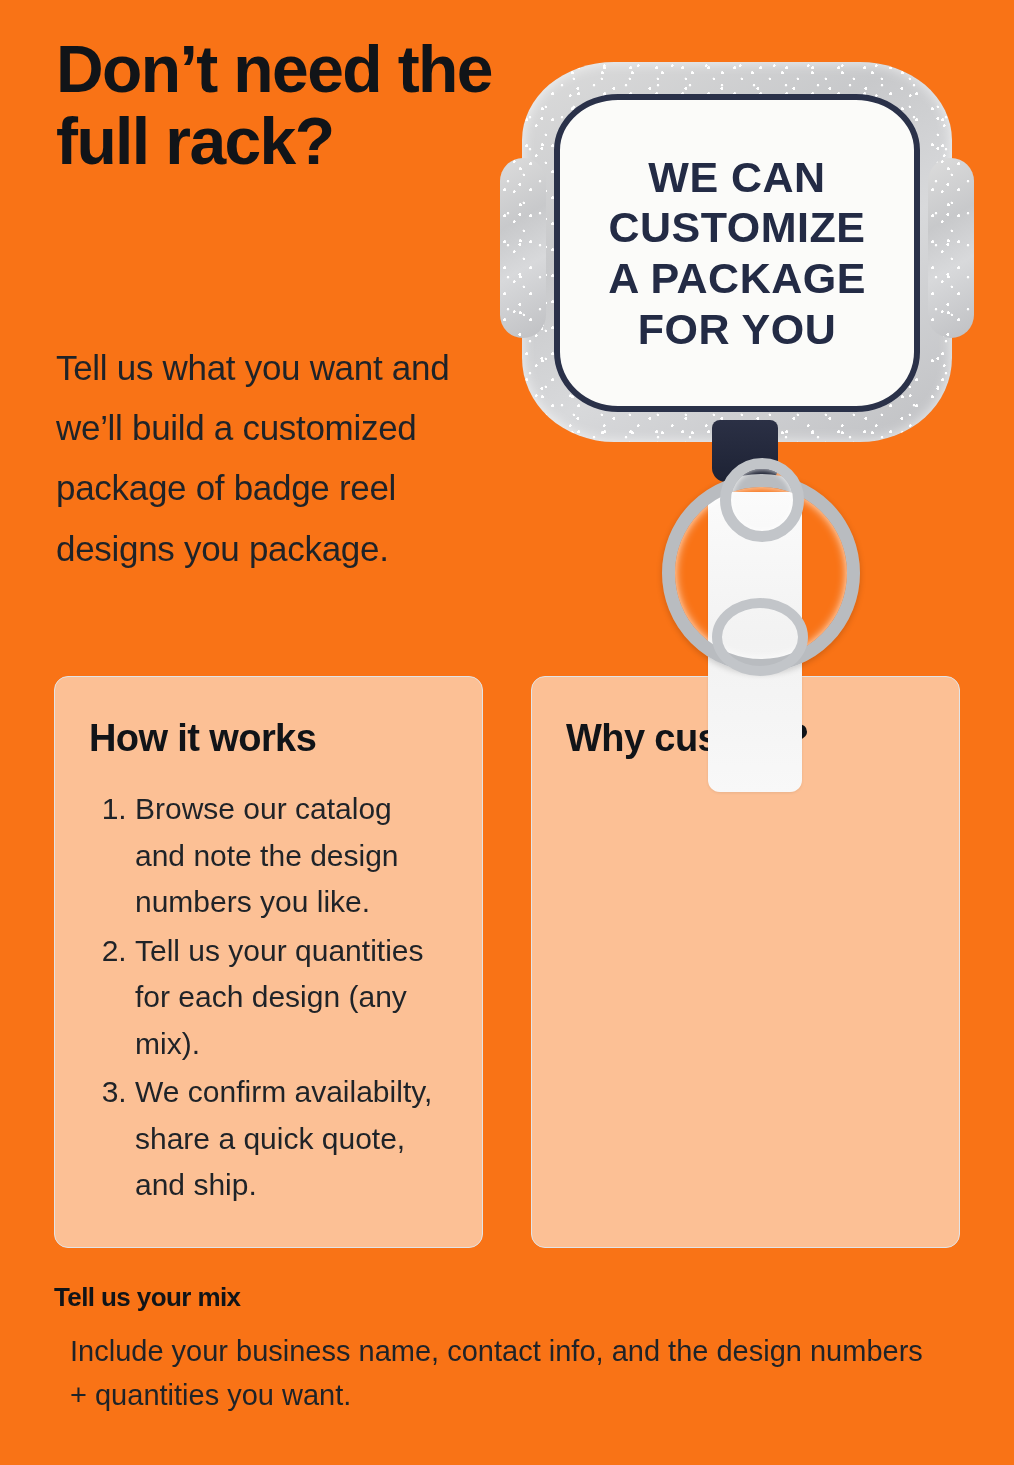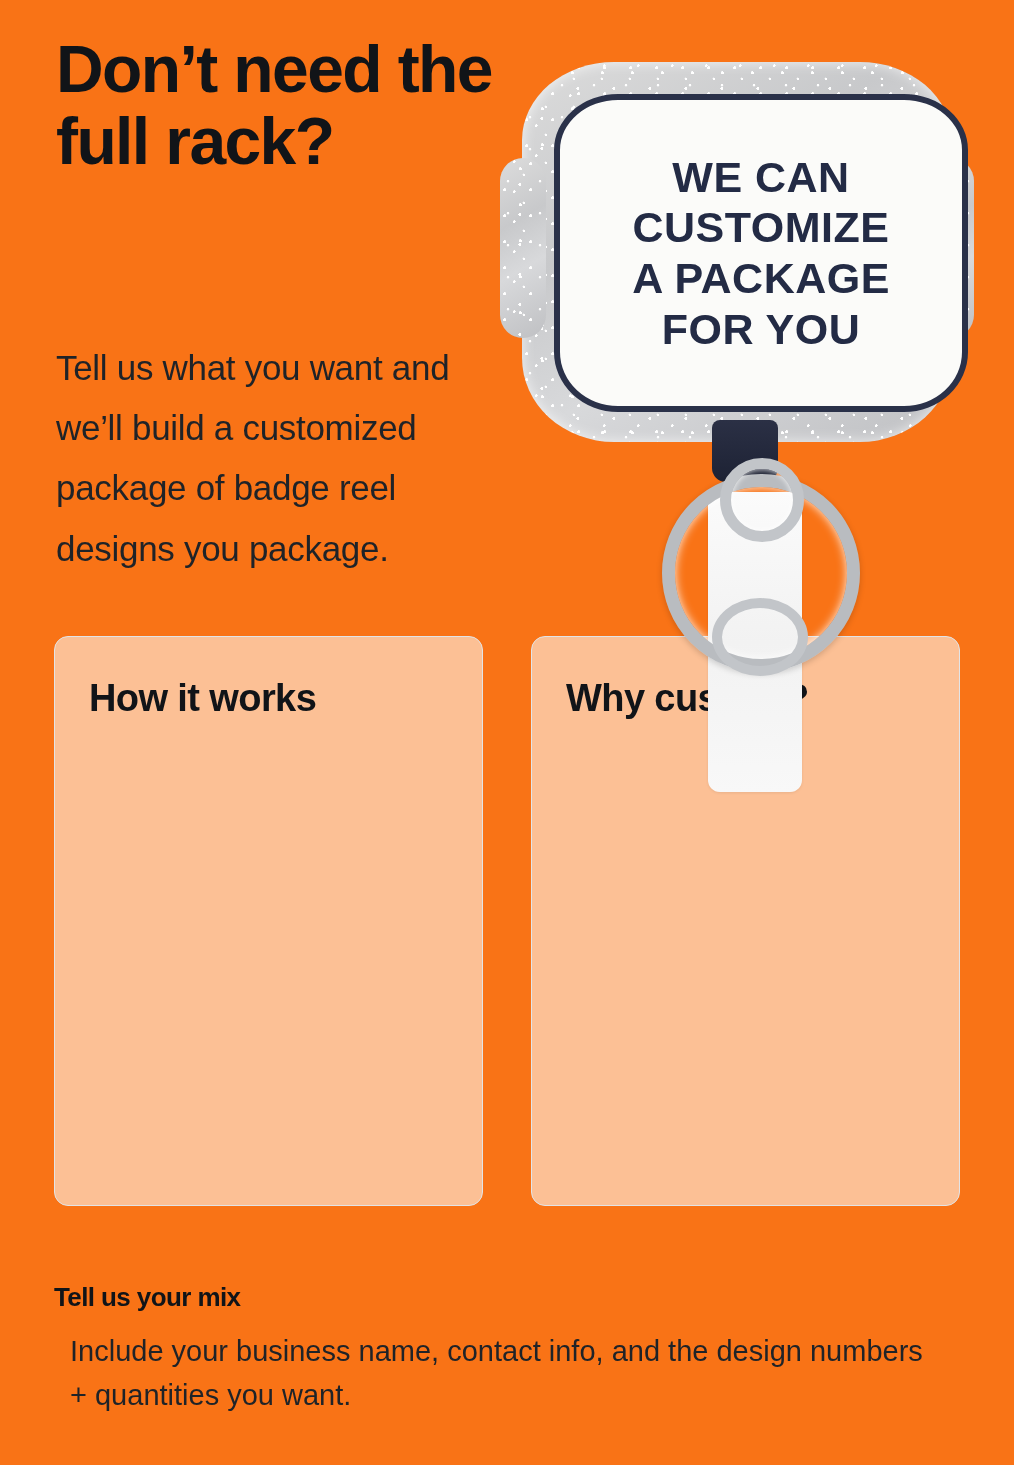--- a/index.html
+++ b/index.html
@@ -85,21 +85,21 @@
     background: inherit;
     border-radius: 40px;
   }
   .reel .glitter::before { left: -22px; }
   .reel .glitter::after  { right: -22px; }
 
   .reel .plaque {
     position: absolute;
     left: 38px;
     top: 42px;
-    width: 414px;
+    width: 366px;
     height: 318px;
     background: #fbfbf9;
     border: 6px solid #2a3149;
     border-radius: 64px 64px 64px 64px / 56px 56px 60px 60px;
     box-sizing: border-box;
     display: flex;
     align-items: center;
     justify-content: center;
     z-index: 3;
   }
@@ -171,21 +171,21 @@
     background: linear-gradient(180deg, #fbfbfb 0%, #f2f2f2 50%, #f8f8f8 100%);
     border-radius: 12px;
     box-shadow: 0 1px 3px rgba(0,0,0,0.08);
     z-index: 1;
   }
 
   
   .cards {
     position: absolute;
     left: 54px;
-    top: 636px;
+    top: 676px;
     width: 906px;
     display: flex;
     gap: 48px;
   }
 
   .card {
     flex: 1;
     border: 1px solid #e2e4e7;
     border-radius: 14px;
     background: rgba(255,255,255,0.55);
@@ -260,20 +260,25 @@
     </div>
     <div class="ring-big"></div>
     <div class="ring-small"></div>
     <div class="ring-coil"></div>
   </div>
 
   <div class="cards">
 
     <div class="card">
       <h2>How it works</h2>
+      <ol>
+        <li>Browse our catalog and note the design numbers you like.</li>
+        <li>Tell us your quantities for each design (any mix).</li>
+        <li>We confirm availabilty, share a quick quote, and ship.</li>
+      </ol>
     </div>
 
     <div class="card">
       <h2>Why custom?</h2>
     </div>
 
   </div>
 
   <div class="footer">
     <h2>Tell us your mix</h2>

